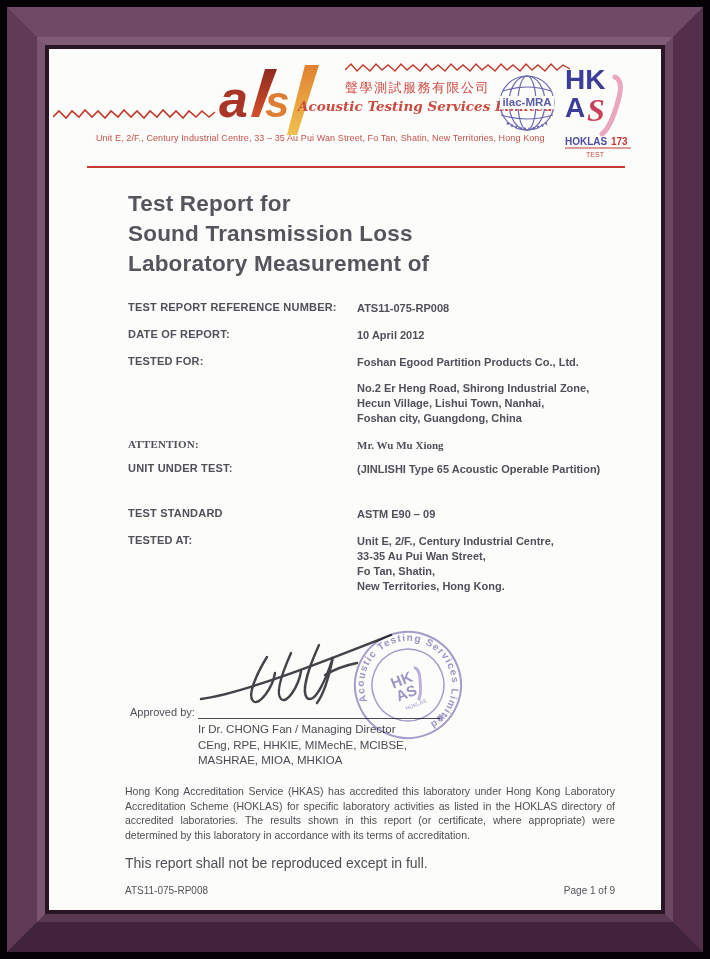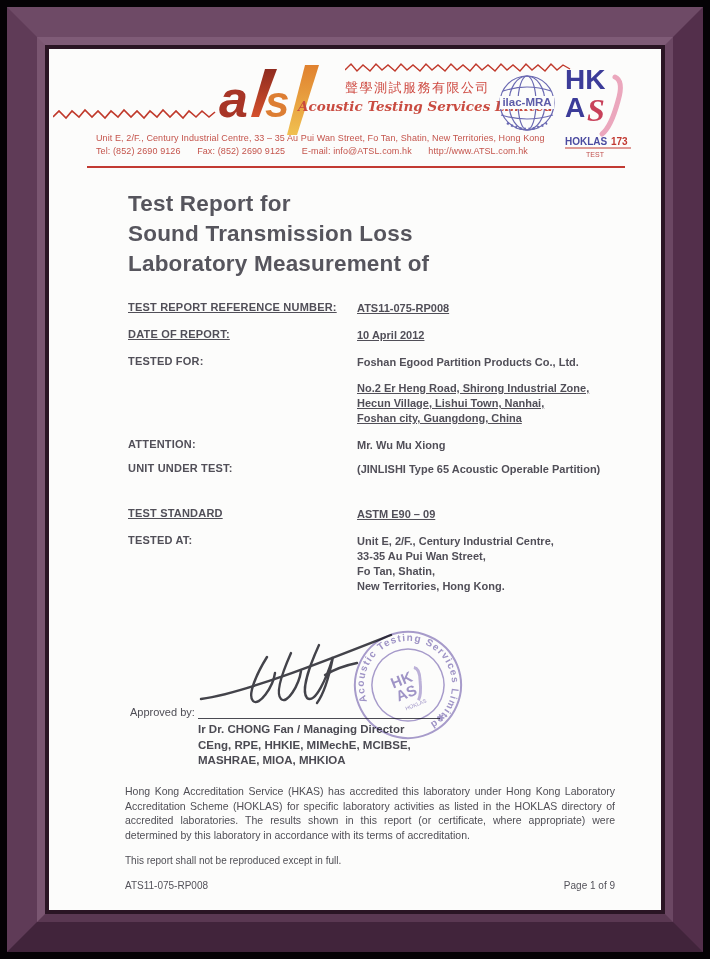--- a/index.html
+++ b/index.html
@@ -27,31 +27,31 @@
   .red-rule{position:absolute;left:38px;right:36px;top:117px;border-top:2.5px solid #c23a32;}
   
   .title{margin:16px 48px 0 79px;font-size:22.5px;font-weight:bold;color:#56555d;line-height:30px;letter-spacing:.2px;}
   
   .fields{margin:22px 48px 0 79px;font-size:11px;font-weight:bold;color:#514f58;}
   .frow{display:grid;grid-template-columns:229px 1fr;}
   .frow .lab{letter-spacing:.2px;}
   .frow .val{line-height:15px;}
   .ml{white-space:pre-line;}
   .just p{margin:0;text-align:justify;}
-  .mb12{margin-bottom:12px;text-decoration:underline;} .mb11{margin-bottom:11px;} .mb9{margin-bottom:9px;} .mb26{margin-bottom:30px;}
+  .mb12{margin-bottom:12px;} .mb11{margin-bottom:11px;} .mb9{margin-bottom:9px;font-family:Liberation Serif, serif;} .mb26{margin-bottom:30px;}
   
   .sigblock{position:relative;height:170px;margin:12px 48px 0 79px;}
   .approved{position:absolute;left:2px;top:100px;font-size:11px;color:#4e4d55;}
   .sig-svg{position:absolute;left:67px;top:17px;}
   .sig-line{position:absolute;left:70px;top:112px;width:242px;border-bottom:1.8px solid #4a4a52;}
-  .names{position:absolute;left:70px;top:116px;font-size:11.5px;font-weight:bold;color:#4b4a52;line-height:15.5px;}
+  .names{position:absolute;left:70px;top:116px;font-size:11.5px;font-weight:normal;color:#4b4a52;line-height:15.5px;}
   .stamp{position:absolute;left:224px;top:23px;transform:rotate(-22deg);opacity:.85;mix-blend-mode:multiply;}
   
   .accred{margin:8px 46px 0 76px;font-size:10.5px;line-height:14.5px;text-align:justify;color:#4f4e55;}
-  .repro{margin:13px 46px 8px 76px;font-size:10px;color:#4f4e55;}
+  .repro{margin:13px 46px 8px 76px;font-size:14px;color:#4f4e55;}
   .pagefoot{margin:14px 46px 0 76px;display:flex;justify-content:space-between;font-size:10px;color:#53525a;}
 </style>
 </head>
 <body>
 
 <div class="photo">
  <div class="frame-bevel">
   <div class="frame-inner">
    <div class="frame-gap">
     <div class="page">
@@ -105,26 +105,20 @@
           <text x="2" y="52" font-size="28" font-weight="bold" font-family="Liberation Sans, sans-serif" fill="#3c3c99">A</text>
           <text x="24" y="56" font-size="32" font-weight="bold" font-style="italic" font-family="Liberation Serif, serif" fill="#c8415a">S</text>
           <path d="M52,12 q9,4 3,24 q-7,26 -16,33" stroke="#eba7bd" stroke-width="5" fill="none" stroke-linecap="round"></path>
           <text x="2" y="80" font-size="10" font-weight="bold" font-family="Liberation Sans, sans-serif" fill="#4b4ba0">HOKLAS</text>
           <text x="48" y="80" font-size="10" font-weight="bold" font-family="Liberation Sans, sans-serif" fill="#c23a32">173</text>
           <line x1="2" y1="83" x2="68" y2="83" stroke="#c23a32" stroke-width="1"></line>
           <text x="32" y="92" text-anchor="middle" font-size="7" font-family="Liberation Sans, sans-serif" fill="#c0504d">TEST</text>
         </svg>
 
         <div class="addr-line addr-1">Unit E, 2/F., Century Industrial Centre, 33 – 35 Au Pui Wan Street, Fo Tan, Shatin, New Territories, Hong Kong</div>
-        <div class="addr-line addr-2">
-          <span>Tel: (852) 2690 9126</span>
-          <span>Fax: (852) 2690 9125</span>
-          <span>E-mail: info@ATSL.com.hk</span>
-          <span>http://www.ATSL.com.hk</span>
-        </div>
         <div class="red-rule"></div>
       </div>
 
       <div class="title">
         <div>Test Report for</div>
         <div>Sound Transmission Loss</div>
         <div>Laboratory Measurement of</div>
       </div>
 
       <div class="fields">

